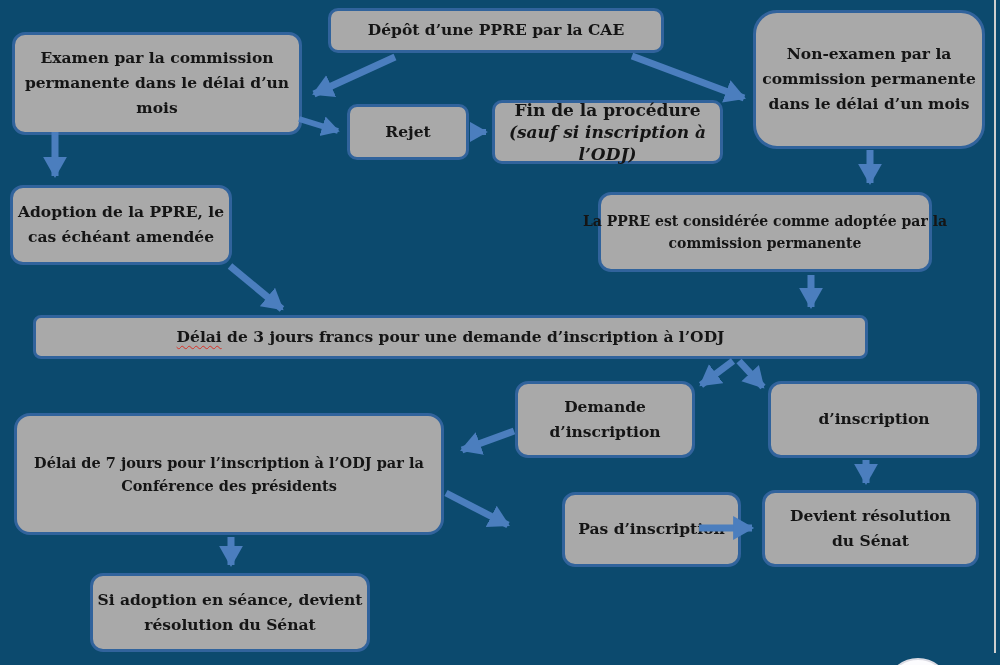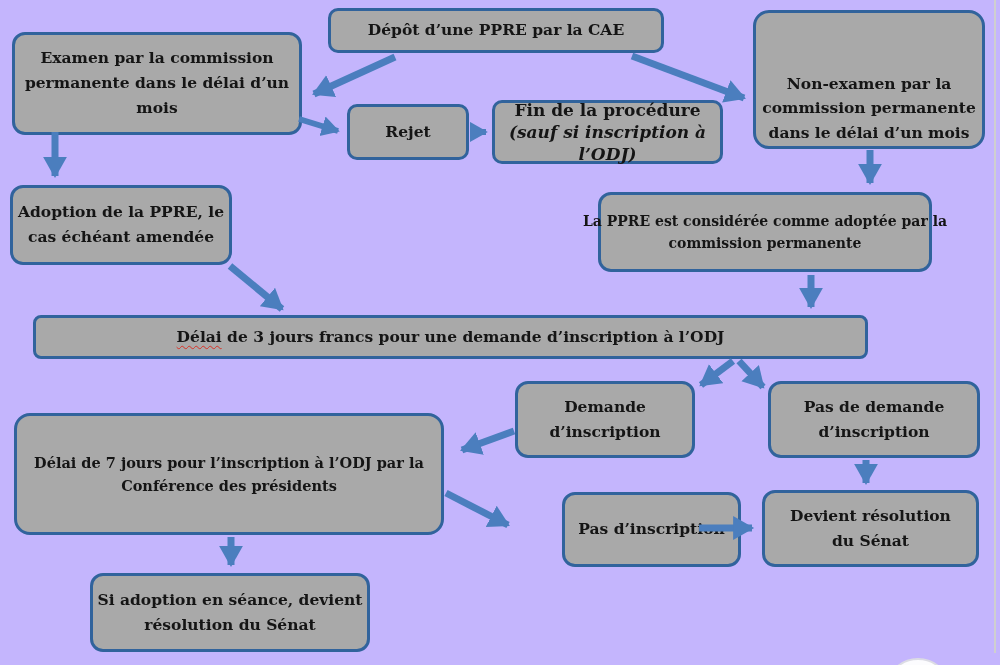--- a/index.html
+++ b/index.html
@@ -1,31 +1,31 @@
 <!DOCTYPE html>
 <html><head>
 <meta charset="utf-8">
 <style>
   html,body{margin:0;padding:0;background:#ffffff;}
   .canvas{
-    position:relative;width:1000px;height:665px;background:#c4b5fd;overflow:hidden;
+    position:relative;width:1000px;height:665px;background:#0c4a6e;overflow:hidden;
     font-family:"DejaVu Serif","Liberation Serif",serif;
   }
   .node{
     position:absolute;box-sizing:border-box;
     background:#A9A9A9;border:3px solid #31639C;border-radius:13px;
     display:flex;flex-direction:column;align-items:center;justify-content:center;
     text-align:center;font-weight:bold;color:#151515;
     font-size:15.5px;line-height:1.6;
   }
   .ln{display:block;white-space:nowrap;}
   
   .b-depot        {left:328px;top:8px;  width:336px;height:45px; border-radius:10px;}
   .b-examen       {left:12px; top:32px; width:290px;height:103px;}
-  .b-nonexamen    {left:753px;top:10px; width:232px;height:139px;border-radius:16px;justify-content:flex-end;}
+  .b-nonexamen    {left:753px;top:10px; width:232px;height:139px;border-radius:24px;}
   .b-rejet        {left:347px;top:104px;width:122px;height:56px; border-radius:10px;}
   .b-fin          {left:492px;top:100px;width:231px;height:64px; border-radius:10px;font-size:17px;line-height:1.3;}
   .b-adoption     {left:10px; top:185px;width:222px;height:80px;}
   .b-adoptee      {left:598px;top:192px;width:334px;height:80px; font-size:14px;}
   .b-delai3       {left:33px; top:315px;width:835px;height:44px; border-radius:8px;line-height:1.2;}
   .b-demande      {left:515px;top:381px;width:180px;height:77px;}
   .b-pasdemande   {left:768px;top:381px;width:212px;height:77px;}
   .b-delai7       {left:14px; top:413px;width:430px;height:122px;border-radius:16px;font-size:14.5px;}
   .b-pasinscription{left:518px;top:492px;width:179px;height:75px;margin-left:44px;}
   .b-devient      {left:762px;top:490px;width:217px;height:77px;}
@@ -88,21 +88,20 @@
   <div class="node b-delai3">
     <span class="ln"><span class="wavy">Délai</span><span> de 3 jours francs pour une demande d’inscription à l’ODJ</span></span>
   </div>
 
   <div class="node b-demande">
     <span class="ln">Demande</span>
     <span class="ln">d’inscription</span>
   </div>
 
   <div class="node b-pasdemande">
-    <span class="ln">Pas de demande</span>
     <span class="ln">d’inscription</span>
   </div>
 
   <div class="node b-delai7">
     <span class="ln">Délai de 7 jours pour l’inscription à l’ODJ par la</span>
     <span class="ln">Conférence des présidents</span>
   </div>
 
   <div class="node b-pasinscription">
     <span class="ln">Pas d’inscription</span>

